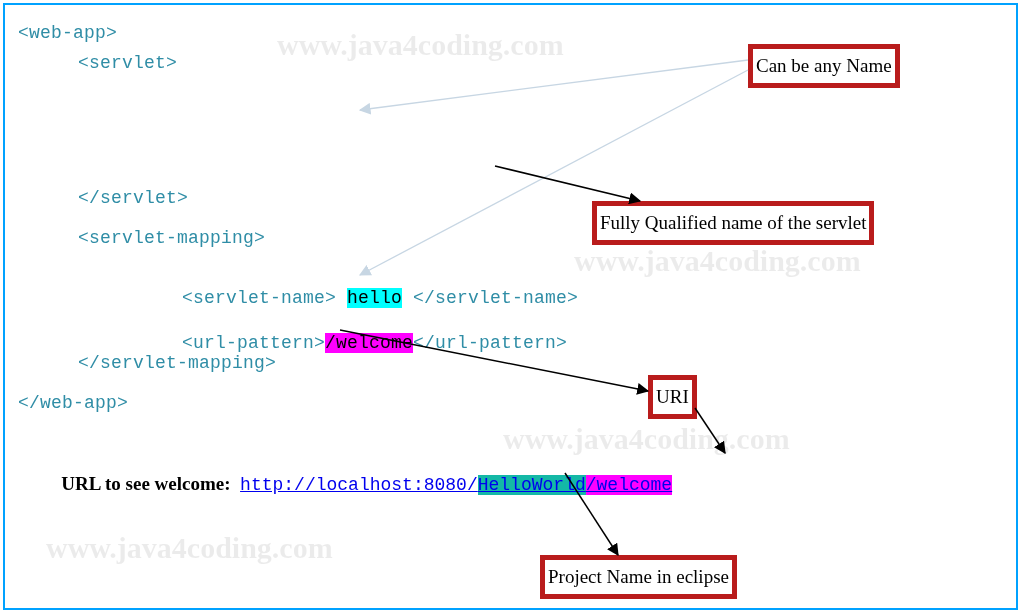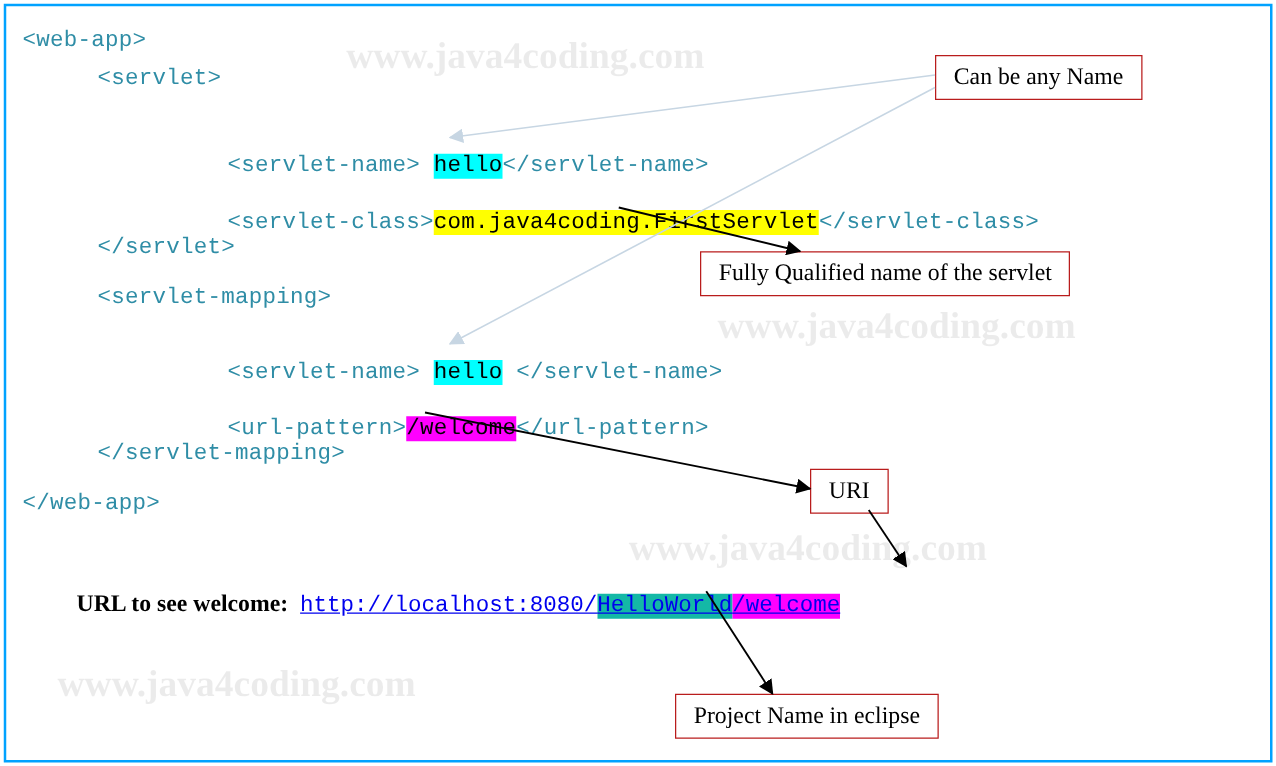--- a/index.html
+++ b/index.html
@@ -60,22 +60,22 @@
     font-family: Liberation Serif, serif;
     font-size: 30px;
     font-weight: bold;
     color: rgba(0,0,0,0.08);
     white-space: nowrap;
   }
 
   .callout-box {
     position: absolute;
     background: #fff;
-    border: 1px solid #b91c1c;
-    padding: 6px 14px;
+    border: 5px solid #b91c1c;
+    padding: 6px 3px;
     font-family: Georgia, "Times New Roman", serif;
     font-size: 19px;
     color: #000;
     white-space: nowrap;
   }
 
   svg.arrows {
     position: absolute;
     left: 0;
     top: 0;
@@ -92,27 +92,21 @@
 
   <div class="watermark" style="left:277px; top:28px;">www.java4coding.com</div>
   <div class="watermark" style="left:574px; top:244px;">www.java4coding.com</div>
   <div class="watermark" style="left:503px; top:422px;">www.java4coding.com</div>
   <div class="watermark" style="left:46px;  top:531px;">www.java4coding.com</div>
 
   <div class="code" style="left:18px;  top:23px;">&lt;web-app&gt;</div>
 
   <div class="code" style="left:78px;  top:53px;">&lt;servlet&gt;</div>
 
-  <div class="code" style="left:138px; top:103px;">
-    <span>&lt;servlet-name&gt; </span><span id="hl-hello-1" class="hl-cyan">hello</span><span>&lt;/servlet-name&gt;</span>
-  </div>
 
-  <div class="code" style="left:138px; top:148px;">
-    <span>&lt;servlet-class&gt;</span><span id="hl-class" class="hl-yellow">com.java4coding.FirstServlet</span><span>&lt;/servlet-class&gt;</span>
-  </div>
 
   <div class="code" style="left:78px;  top:188px;">&lt;/servlet&gt;</div>
 
   <div class="code" style="left:78px;  top:228px;">&lt;servlet-mapping&gt;</div>
 
   <div class="code" style="left:138px; top:268px;">
     <span>&lt;servlet-name&gt; </span><span id="hl-hello-2" class="hl-cyan">hello</span><span> &lt;/servlet-name&gt;</span>
   </div>
 
   <div class="code" style="left:138px; top:313px;">
@@ -121,21 +115,21 @@
 
   <div class="code" style="left:78px;  top:353px;">&lt;/servlet-mapping&gt;</div>
 
   <div class="code" style="left:18px;  top:393px;">&lt;/web-app&gt;</div>
 
   <div class="url-line" style="left:18px; top:453px;">
     <span class="url-label">URL to see welcome:  </span><span class="url-link">http://localhost:8080/</span><span id="hl-project" class="url-link hl-green">HelloWorld</span><span id="hl-welcome-2" class="url-link hl-magenta">/welcome</span>
   </div>
 
   <div id="box-anyName" class="callout-box" style="left:748px; top:44px;">Can be any Name</div>
-  <div id="box-fqn" class="callout-box" style="left:560px; top:201px;font-family:Liberation Serif, serif;">Fully Qualified name of the servlet</div>
+  <div id="box-fqn" class="callout-box" style="left:592px; top:201px;font-family:Liberation Serif, serif;">Fully Qualified name of the servlet</div>
   <div id="box-uri" class="callout-box" style="left:648px; top:375px;">URI</div>
   <div id="box-project" class="callout-box" style="left:540px; top:555px;">Project Name in eclipse</div>
 
   <svg class="arrows">
     <defs>
       <marker id="arrow-black" viewBox="0 0 10 10" refX="9" refY="5" markerWidth="8" markerHeight="8" orient="auto-start-reverse">
         <path d="M 0 0 L 10 5 L 0 10 z" fill="#000"></path>
       </marker>
       <marker id="arrow-grey" viewBox="0 0 10 10" refX="9" refY="5" markerWidth="9" markerHeight="9" orient="auto-start-reverse">
         <path d="M 0 0 L 10 5 L 0 10 z" fill="#c7d6e3"></path>

